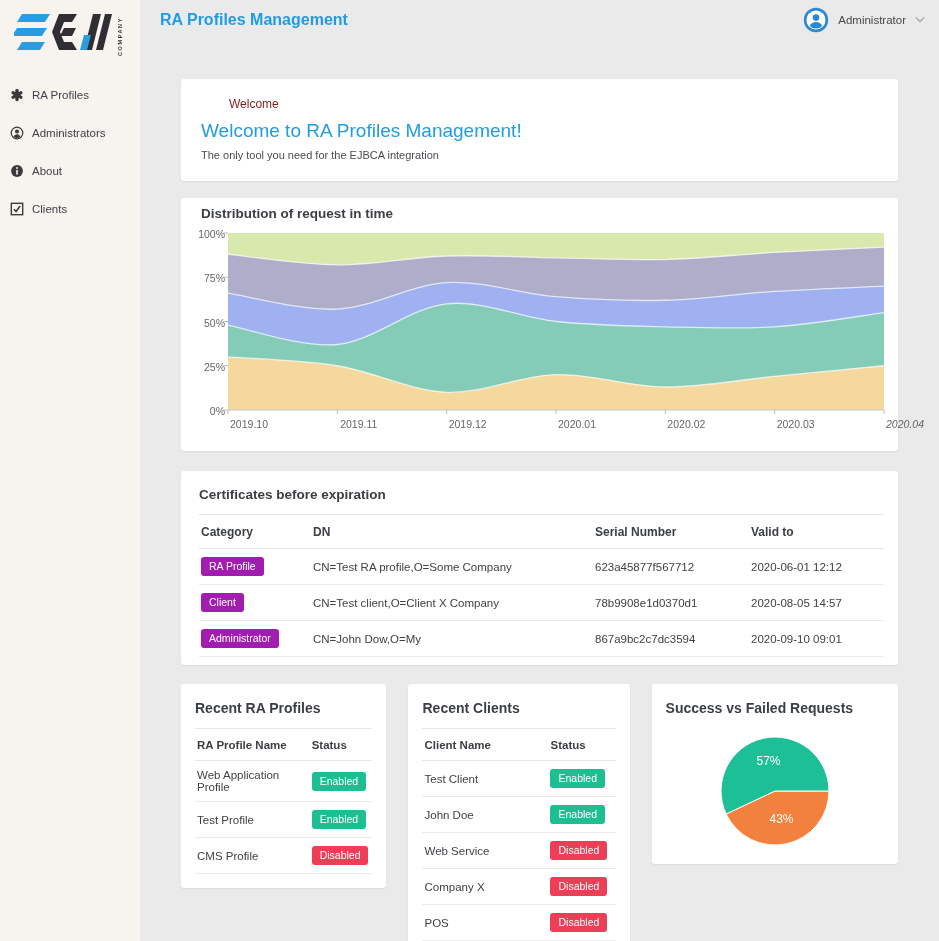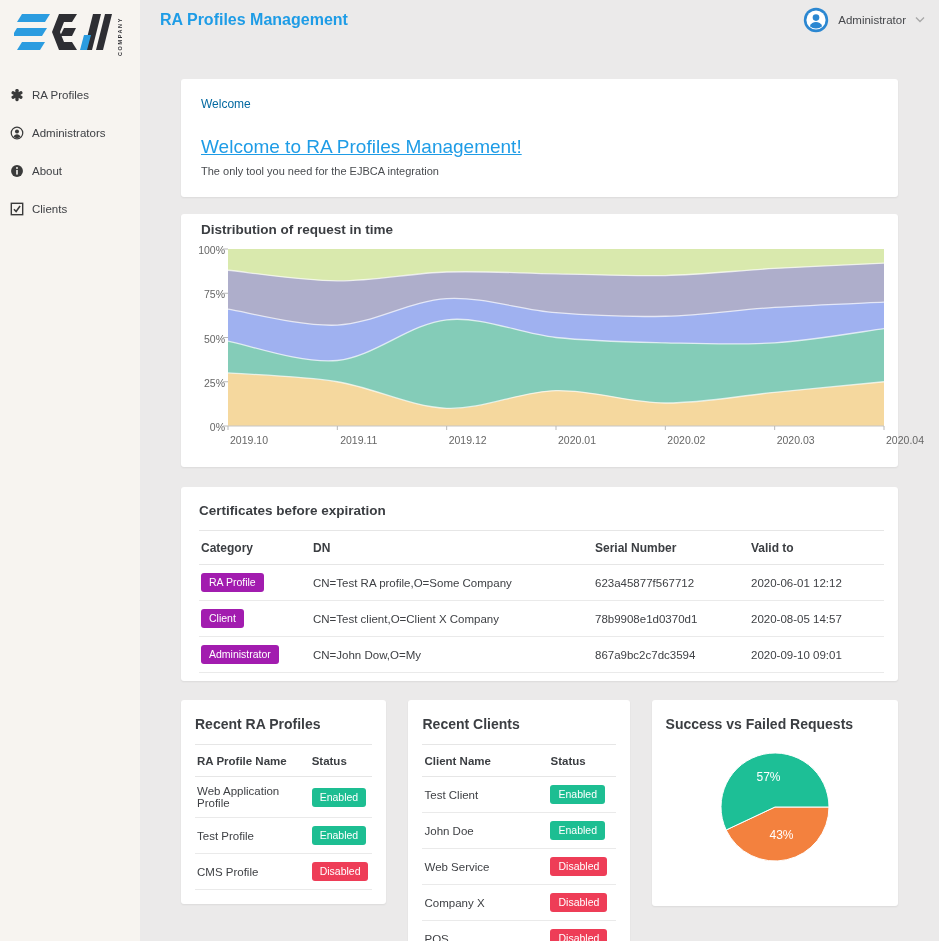--- a/index.html
+++ b/index.html
@@ -35,22 +35,22 @@
   .main { position: absolute; left: 140px; top: 0; width: 799px; height: 941px; }
   .topbar { display: flex; justify-content: space-between; align-items: center; padding: 1px 14px 0 20px; height: 38px; }
   .page-title { color: #1e9ce6; font-size: 16px; font-weight: bold; }
   .user-menu { display: flex; align-items: center; gap: 9px; cursor: pointer; }
   .user-name { font-size: 11.5px; color: #46484c; }
   .content { padding: 41px 41px 0 41px; }
   .card { background: #fff; border-radius: 3px; box-shadow: 0 1px 2px rgba(0,0,0,0.07); }
   .section-title { font-size: 13.5px; font-weight: bold; color: #3b3e42; }
   
   .welcome-card { padding: 18px 20px 20px; margin-bottom: 17px; }
-  .eyebrow { font-size: 12px; color: #0369a1; }
-  .welcome-heading { font-size: 19px; color: #1e9ce6; margin-top: 25px; font-weight: normal; text-decoration: underline; }
+  .eyebrow { font-size: 12px; color: #7f1d1d; margin-left: 28px; }
+  .welcome-heading { font-size: 19px; color: #1e9ce6; margin-top: 9px; font-weight: normal; }
   .welcome-sub { font-size: 11px; color: #494c50; margin-top: 7px; }
   
   .chart-card { padding: 8px 14px 16px 20px; margin-bottom: 20px; }
   .chart-area { position: relative; margin-top: 12px; height: 202px; }
   .chart-area svg { position: absolute; left: 21px; top: 0; overflow: visible; }
   .y-label { position: absolute; left: -6px; width: 30px; text-align: right; font-size: 10.5px; color: #666; }
   .x-label { position: absolute; top: 185px; width: 80px; text-align: right; font-size: 10.5px; color: #666; }
   
   .cert-card { padding: 16px 14px 8px 18px; margin-bottom: 19px; }
   .title-divider { border-bottom: 1px solid #e6e6e6; margin-top: 12px; }
@@ -63,21 +63,21 @@
   .badge { display: inline-block; color: #fff; font-size: 10.5px; padding: 3px 8px 4px; border-radius: 3px; white-space: nowrap; }
   .badge.cat { background: #a21caf; }
   .badge.enabled { background: #1dbe92; }
   .badge.disabled { background: #ee3d57; }
   
   .bottom-row { display: flex; gap: 22px; align-items: flex-start; }
   .small-card { padding: 16px 14px 14px; }
   .small-card .section-title { font-size: 14px; }
   .card-ra { width: 210px; }
   .card-clients { width: 226px; }
-  .card-pie { width: 252px; padding-bottom: 40px; }
+  .card-pie { width: 252px; padding-bottom: 14px; }
   .small-table th { font-size: 11.5px !important; }
   .col-name { width: 126px; }
   .pie-wrap { display: flex; justify-content: center; margin-top: 16px; }
   .pie-label { font-size: 12px; fill: #ffffff; }
 </style>
 </head>
 <body>
 
 <aside class="sidebar">
   <div class="logo-wrap">
@@ -208,21 +208,21 @@
             <line x1="-5" y1="132.75" x2="0" y2="132.75" stroke="#b9b9b9"></line>
             <line x1="-5" y1="177" x2="0" y2="177" stroke="#b9b9b9"></line>
           </svg>
         <div id="x-labels">
             <span class="x-label" style="left: -13px;">2019.10</span>
             <span class="x-label" style="left: 96.3333px;">2019.11</span>
             <span class="x-label" style="left: 205.667px;">2019.12</span>
             <span class="x-label" style="left: 315px;">2020.01</span>
             <span class="x-label" style="left: 424.333px;">2020.02</span>
             <span class="x-label" style="left: 533.667px;">2020.03</span>
-            <span class="x-label" style="left: 643px;">2020.04</span>
+            <span class="x-label" style="left: 643px; font-style: italic;">2020.04</span>
           </div>
       </div>
     </section>
 
     <section class="card cert-card">
       <div class="section-title">Certificates before expiration</div>
       <div class="title-divider"></div>
       <table class="data-table">
         <colgroup>
             <col style="width:112px">

